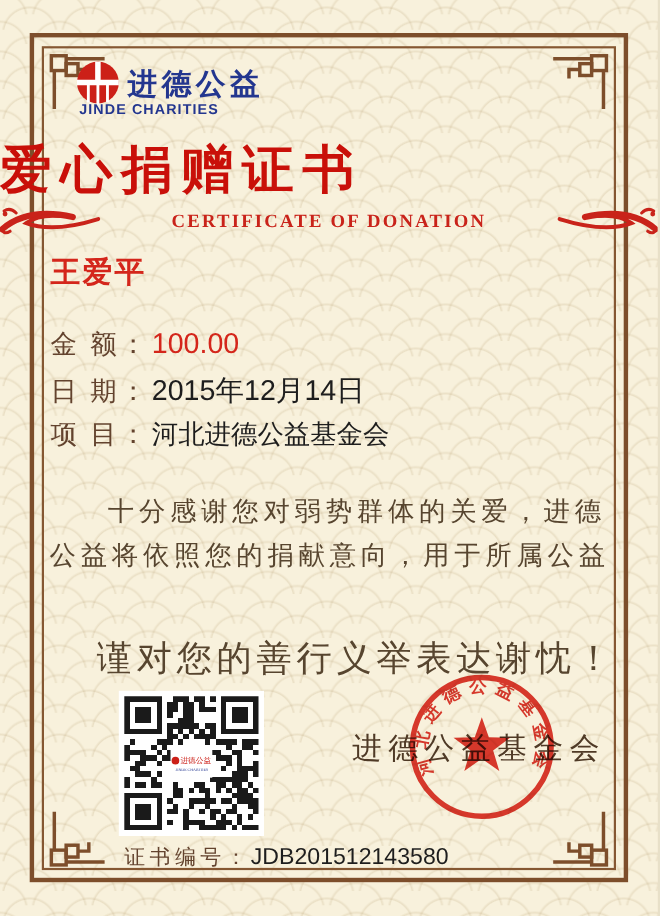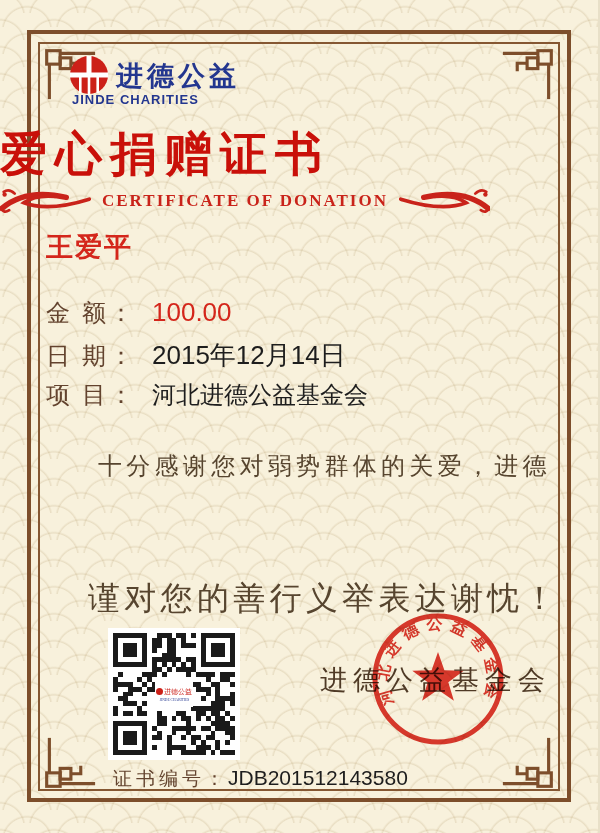--- a/index.html
+++ b/index.html
@@ -22,32 +22,32 @@
   .corner.bl { left:44px;  bottom:44px; transform:scaleY(-1); }
   .corner.br { right:44px; bottom:44px; transform:scale(-1,-1); }
 
   .logo { position:absolute; left:68px; top:52px; width:180px; height:58px; }
   .logo-icon { position:absolute; left:0; top:2px; }
   .logo-cn { position:absolute; left:48px; top:6px; font-size:27px; font-weight:bold; color:#23368f; letter-spacing:4px; white-space:nowrap; }
   .logo-en { position:absolute; left:4px; top:40px; font-size:13px; font-weight:bold; color:#23368f; letter-spacing:1px; font-family:"Liberation Sans","DejaVu Sans",sans-serif; white-space:nowrap; }
 
   .slogan { position:absolute; left:0; top:98px; width:100%; text-align:center; font-size:20px; color:#5d4a38; letter-spacing:6px; white-space:nowrap; }
   .title  { position:absolute; left:0; top:123px; width:100%; font-size:47px; font-weight:bold; color:#c91009; letter-spacing:8px; white-space:nowrap; }
-  .subtitle-row { position:absolute; left:0; top:186px; width:100%; display:flex; justify-content:flex-start; align-items:center; gap:10px; }
+  .subtitle-row { position:absolute; left:0; top:186px; width:100%; display:flex; justify-content:space-between; align-items:center; gap:10px; }
   .subtitle { font-size:17px; font-weight:bold; color:#c9231a; letter-spacing:2px; white-space:nowrap; }
   .flourish { width:92px; height:30px; }
 
   .recipient-name { position:absolute; left:46px; top:229px; font-size:27px; font-weight:bold; color:#d4261b; letter-spacing:2px; font-family:"Liberation Sans","DejaVu Sans",sans-serif; }
 
   .field { position:absolute; left:46px; white-space:nowrap; }
   .field-amount  { top:297px; }
   .field-date    { top:338px; }
   .field-project { top:379px; }
   .field-label { display:inline-block; font-size:24px; color:#63432e; letter-spacing:3px; vertical-align:baseline; }
-  .field-value { display:inline-block; margin-left:16px; font-size:26px; color:#1d1d1d; font-family:"Liberation Sans","DejaVu Sans",sans-serif; vertical-align:baseline; }
+  .field-value { display:inline-block; margin-left:2px; font-size:26px; color:#1d1d1d; font-family:"Liberation Sans","DejaVu Sans",sans-serif; vertical-align:baseline; }
   .field-amount .field-value { color:#d4261b; }
   .field-project .field-value { font-size:24px; }
 
   .body-para { position:absolute; left:45px; top:446px; width:514px; font-size:24px; color:#57452f; letter-spacing:4.3px; line-height:40px; }
   .body-line.indent { padding-left:53px; }
   .thanks-line { position:absolute; left:88px; top:544px; font-size:32px; color:#57452f; letter-spacing:4.3px; white-space:nowrap;margin-top:33px; }
 
   .qr { position:absolute; left:108px; top:628px; width:132px; height:132px; background:#fff; padding:5px; }
   .qr svg { width:100%; height:100%; display:block; }
   .qr-center { position:absolute; left:50%; top:50%; transform:translate(-50%,-50%); width:38px; height:26px; background:#fff; display:flex; flex-direction:column; align-items:center; justify-content:center; }
@@ -152,20 +152,21 @@
   </div>
   <div class="field field-date">
     <span class="field-label">日 期：</span><span class="field-value">2015年12月14日</span>
   </div>
   <div class="field field-project">
     <span class="field-label">项 目：</span><span class="field-value">河北进德公益基金会</span>
   </div>
 
   <div class="body-para">
     <div class="body-line indent">十分感谢您对弱势群体的关爱，进德</div>
+    <div class="body-line">公益将依照您的捐献意向，用于所属公益</div>
   </div>
   <div class="thanks-line">谨对您的善行义举表达谢忱！</div>
 
   <div class="qr">
     <svg id="qr-svg" viewBox="0 0 25 25" shape-rendering="crispEdges">
       <rect x="0" y="0" width="25" height="25" fill="#ffffff"></rect>
       <path id="qr-path" fill="#1a1a1a" fill-rule="evenodd" d="M0 0h7v7h-7z M1 1h5v5h-5z M2 2h3v3h-3z M18 0h7v7h-7z M19 1h5v5h-5z M20 2h3v3h-3z M0 18h7v7h-7z M1 19h5v5h-5z M2 20h3v3h-3z M9 0h1v1h-1z M10 0h1v1h-1z M11 0h1v1h-1z M13 0h1v1h-1z M14 0h1v1h-1z M16 0h1v1h-1z M8 1h1v1h-1z M9 1h1v1h-1z M11 1h1v1h-1z M12 1h1v1h-1z M14 1h1v1h-1z M8 2h1v1h-1z M9 2h1v1h-1z M11 2h1v1h-1z M12 2h1v1h-1z M14 2h1v1h-1z M15 2h1v1h-1z M16 2h1v1h-1z M8 3h1v1h-1z M11 3h1v1h-1z M12 3h1v1h-1z M10 4h1v1h-1z M11 4h1v1h-1z M12 4h1v1h-1z M8 5h1v1h-1z M9 5h1v1h-1z M10 5h1v1h-1z M11 5h1v1h-1z M12 5h1v1h-1z M13 5h1v1h-1z M15 5h1v1h-1z M16 5h1v1h-1z M8 6h1v1h-1z M10 6h1v1h-1z M12 6h1v1h-1z M14 6h1v1h-1z M16 6h1v1h-1z M8 7h1v1h-1z M9 7h1v1h-1z M11 7h1v1h-1z M13 7h1v1h-1z M14 7h1v1h-1z M15 7h1v1h-1z M16 7h1v1h-1z M1 8h1v1h-1z M6 8h1v1h-1z M7 8h1v1h-1z M8 8h1v1h-1z M10 8h1v1h-1z M15 8h1v1h-1z M17 8h1v1h-1z M18 8h1v1h-1z M19 8h1v1h-1z M20 8h1v1h-1z M22 8h1v1h-1z M23 8h1v1h-1z M24 8h1v1h-1z M0 9h1v1h-1z M5 9h1v1h-1z M7 9h1v1h-1z M19 9h1v1h-1z M22 9h1v1h-1z M23 9h1v1h-1z M0 10h1v1h-1z M1 10h1v1h-1z M2 10h1v1h-1z M3 10h1v1h-1z M6 10h1v1h-1z M8 10h1v1h-1z M16 10h1v1h-1z M17 10h1v1h-1z M20 10h1v1h-1z M21 10h1v1h-1z M24 10h1v1h-1z M0 11h1v1h-1z M3 11h1v1h-1z M4 11h1v1h-1z M5 11h1v1h-1z M7 11h1v1h-1z M8 11h1v1h-1z M17 11h1v1h-1z M18 11h1v1h-1z M19 11h1v1h-1z M21 11h1v1h-1z M2 12h1v1h-1z M3 12h1v1h-1z M6 12h1v1h-1z M19 12h1v1h-1z M21 12h1v1h-1z M24 12h1v1h-1z M1 13h1v1h-1z M2 13h1v1h-1z M18 13h1v1h-1z M21 13h1v1h-1z M22 13h1v1h-1z M23 13h1v1h-1z M24 13h1v1h-1z M2 14h1v1h-1z M3 14h1v1h-1z M4 14h1v1h-1z M6 14h1v1h-1z M20 14h1v1h-1z M21 14h1v1h-1z M22 14h1v1h-1z M24 14h1v1h-1z M0 15h1v1h-1z M5 15h1v1h-1z M16 15h1v1h-1z M17 15h1v1h-1z M18 15h1v1h-1z M19 15h1v1h-1z M20 15h1v1h-1z M21 15h1v1h-1z M22 15h1v1h-1z M0 16h1v1h-1z M2 16h1v1h-1z M3 16h1v1h-1z M5 16h1v1h-1z M6 16h1v1h-1z M9 16h1v1h-1z M13 16h1v1h-1z M14 16h1v1h-1z M17 16h1v1h-1z M18 16h1v1h-1z M20 16h1v1h-1z M21 16h1v1h-1z M23 16h1v1h-1z M9 17h1v1h-1z M10 17h1v1h-1z M12 17h1v1h-1z M14 17h1v1h-1z M15 17h1v1h-1z M17 17h1v1h-1z M19 17h1v1h-1z M21 17h1v1h-1z M22 17h1v1h-1z M24 17h1v1h-1z M9 18h1v1h-1z M10 18h1v1h-1z M15 18h1v1h-1z M20 18h1v1h-1z M21 18h1v1h-1z M22 18h1v1h-1z M23 18h1v1h-1z M8 19h1v1h-1z M12 19h1v1h-1z M13 19h1v1h-1z M14 19h1v1h-1z M15 19h1v1h-1z M16 19h1v1h-1z M18 19h1v1h-1z M19 19h1v1h-1z M21 19h1v1h-1z M22 19h1v1h-1z M23 19h1v1h-1z M24 19h1v1h-1z M9 20h1v1h-1z M12 20h1v1h-1z M15 20h1v1h-1z M20 20h1v1h-1z M23 20h1v1h-1z M24 20h1v1h-1z M8 21h1v1h-1z M9 21h1v1h-1z M11 21h1v1h-1z M14 21h1v1h-1z M16 21h1v1h-1z M17 21h1v1h-1z M19 21h1v1h-1z M20 21h1v1h-1z M24 21h1v1h-1z M11 22h1v1h-1z M16 22h1v1h-1z M18 22h1v1h-1z M21 22h1v1h-1z M23 22h1v1h-1z M8 23h1v1h-1z M11 23h1v1h-1z M12 23h1v1h-1z M13 23h1v1h-1z M14 23h1v1h-1z M17 23h1v1h-1z M18 23h1v1h-1z M19 23h1v1h-1z M21 23h1v1h-1z M11 24h1v1h-1z M14 24h1v1h-1z M15 24h1v1h-1z M16 24h1v1h-1z M17 24h1v1h-1z M18 24h1v1h-1z M20 24h1v1h-1z M22 24h1v1h-1z M23 24h1v1h-1z M24 24h1v1h-1z "></path>
     </svg>
     <div class="qr-center">
       <div class="row1">

